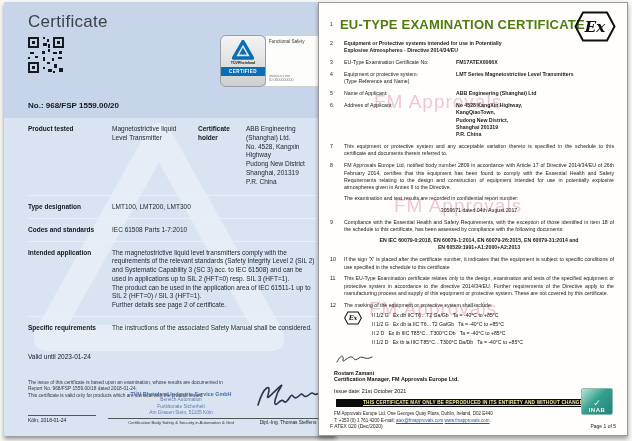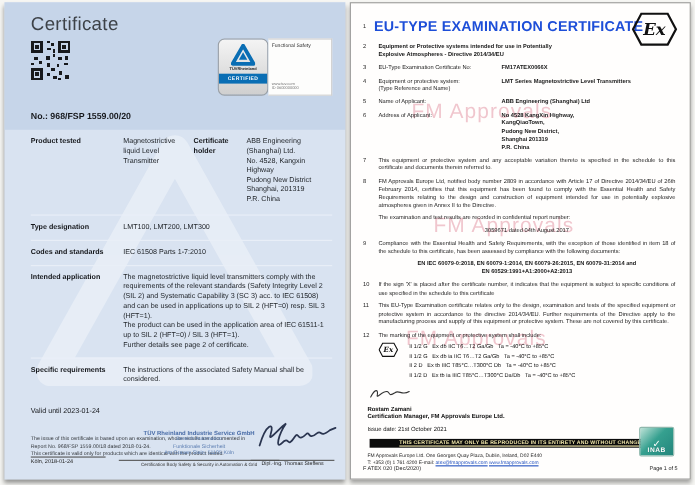--- a/index.html
+++ b/index.html
@@ -1,20 +1,20 @@
 <!DOCTYPE html>
 <html><head>
 <meta charset="utf-8">
 <style>
   html,body{margin:0;padding:0;}
   body{width:632px;height:441px;background:#f6f6f3;font-family:"Liberation Sans",sans-serif;position:relative;overflow:hidden;}
   .pre{white-space:pre-line;}
 
   
-  .leftdoc{position:absolute;left:4px;top:2px;width:310px;height:434px;background:#d9e3f1;box-shadow:0 3px 4px rgba(0,0,0,.4);overflow:hidden;}
+  .leftdoc{position:absolute;left:4px;top:2px;width:310px;height:434px;background:#d9e3f1;box-shadow:0 3px 4px rgba(0,0,0,.4);overflow:hidden;padding-left:22px;}
   .l-header{position:absolute;top:0;left:0;right:0;height:116px;background:#c6d5e9;}
   .l-title{position:absolute;left:24px;top:10px;font-size:17px;color:#3d4248;letter-spacing:.3px;}
   .qr{position:absolute;left:24px;top:35px;width:36px;height:36px;}
   .badge{position:absolute;right:12px;top:33px;display:flex;width:104px;height:52px;}
   .badge-sq{width:46px;height:52px;background:linear-gradient(#f4f4f4,#cfcfcf);border-radius:6px;border:1px solid #9aa0a6;box-sizing:border-box;display:flex;flex-direction:column;align-items:center;overflow:hidden;}
   .badge-tri{margin-top:4px;}
   .badge-brand{font-size:3.6px;font-weight:bold;color:#222;margin-top:1px;}
   .badge-cert{margin-top:2px;width:100%;background:#0a6eb4;color:#fff;font-size:4.6px;font-weight:bold;text-align:center;padding:1.5px 0 2px;letter-spacing:.4px;}
   .badge-side{flex:1;background:#fdfdfc;border:1px solid #cfcfcf;border-left:none;padding:3px 3px;display:flex;flex-direction:column;justify-content:space-between;box-sizing:border-box;}
   .badge-fs{font-size:4.6px;color:#333;line-height:1.25;}
@@ -38,21 +38,21 @@
   .l-signer{position:absolute;right:0;bottom:2px;width:76px;text-align:center;}
   .l-sig-svg{position:absolute;right:-4px;bottom:12px;}
   .l-signer-name{border-top:.5px solid #555;padding-top:1.5px;font-size:4.8px;color:#222;}
 
   
   .rightdoc{position:absolute;left:318px;top:2px;width:310px;height:434px;background:#fffefd;border:1px solid #9a9a98;box-sizing:border-box;box-shadow:0 3px 4px rgba(0,0,0,.35);overflow:hidden;}
   .r-inner{position:absolute;top:12px;left:11px;right:11px;}
   .r-wm{position:absolute;font-size:19px;font-weight:normal;color:#dd7b8e;opacity:.42;white-space:nowrap;pointer-events:none;letter-spacing:1px;}
   .r-titlerow{position:relative;margin-bottom:7px;}
   .r-t-no{position:absolute;left:0;top:6px;font-size:5px;color:#222;}
-  .r-title{margin-left:10px;font-size:13px;font-weight:bold;color:#1d4ed8;letter-spacing:.2px;}
+  .r-title{margin-left:10px;font-size:13px;font-weight:bold;color:#4d7c0f;letter-spacing:.2px;}
   .r-ex-big{position:absolute;right:0;top:-4px;}
   .r-item{display:flex;margin-bottom:4.6px;position:relative;}
   .r-no{width:14px;font-size:5.2px;color:#1b1b1b;flex-shrink:0;}
   .r-text{flex:1;font-size:5.2px;line-height:1.4;color:#1b1b1b;text-align:justify;padding-right:2px;}
   .r-kv{display:flex;}
   .r-k{width:112px;flex-shrink:0;}
   .r-v{flex:1;font-weight:bold;}
   .r-bold{font-weight:bold;}
   .r-center{text-align:center;margin-top:4px;}
   .r-markings{display:flex;margin:2px 0 4px 14px;align-items:flex-start;}

